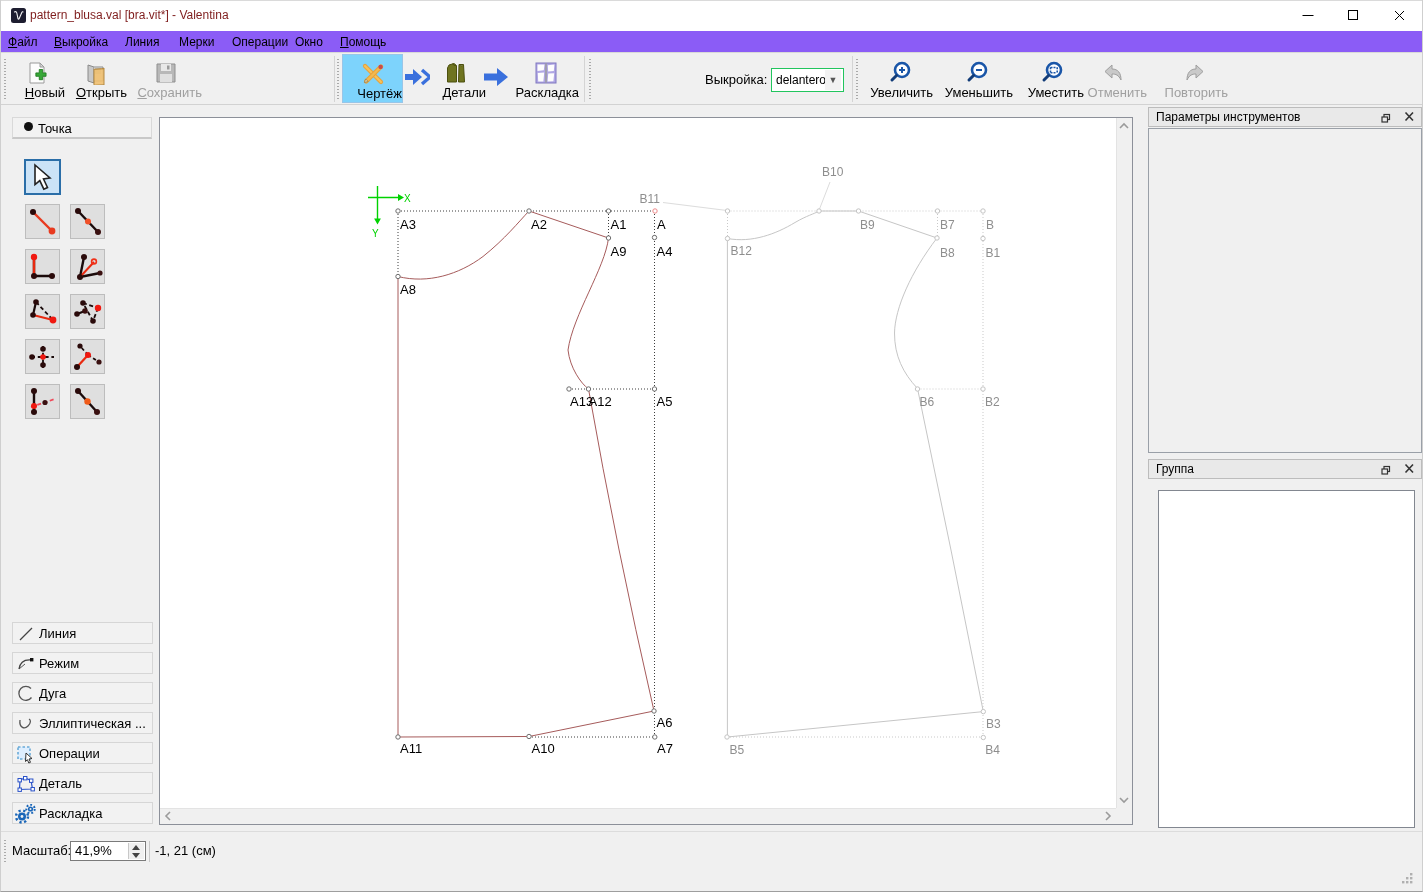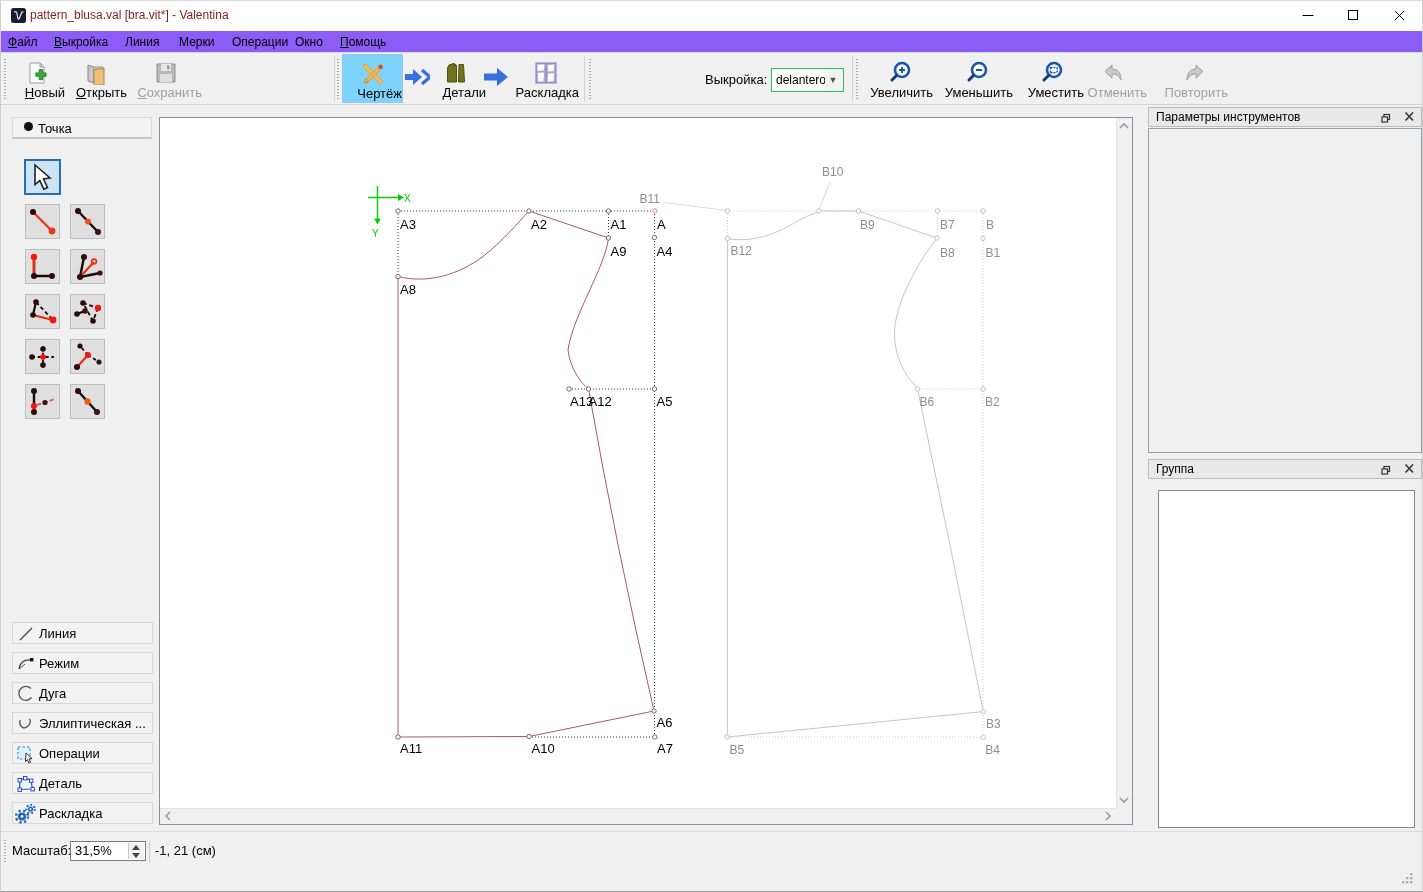--- a/index.html
+++ b/index.html
@@ -306,21 +306,21 @@
         <circle cx="7" cy="12.5" r="1.4" fill="#f0f0f0"></circle>
         <circle cx="15.5" cy="5" r="1" fill="#f0f0f0"></circle>
       </g>
     </svg>
     <span>Раскладка</span>
   </div>
 <div id="statusbar" class="abs">
 <div class="handle" style="left:4px;top:8px;height:24px"></div>
 <span style="position:absolute;left:12px;top:11px">Масштаб:</span>
 <div style="position:absolute;left:70px;top:9px;width:76px;height:20px;background:#fff;border:1px solid #7a7a7a">
-<span style="position:absolute;left:4px;top:1px">31,5%</span>
+<span style="position:absolute;left:4px;top:1px">41,9%</span>
 <span style="position:absolute;right:1px;top:1px;width:16px;height:16px;background:#f0f0f0;border-left:1px solid #c8c8c8"></span>
 <svg style="position:absolute;right:3px;top:2px" width="12" height="15" viewBox="0 0 12 15">
         <path d="M6 1 L10 6 H2 Z" fill="#444"></path>
         <path d="M6 14 L2 9 h8 Z" fill="#444"></path>
       </svg>
 </div>
 <div style="position:absolute;left:149px;top:9px;width:1px;height:21px;background:#c9c9c9"></div>
 <span style="position:absolute;left:155px;top:11px">-1, 21 (см)</span>
 <svg style="position:absolute;left:1402px;top:41px" width="12" height="12" viewBox="0 0 12 12">
       <g fill="#b0b0b0">

